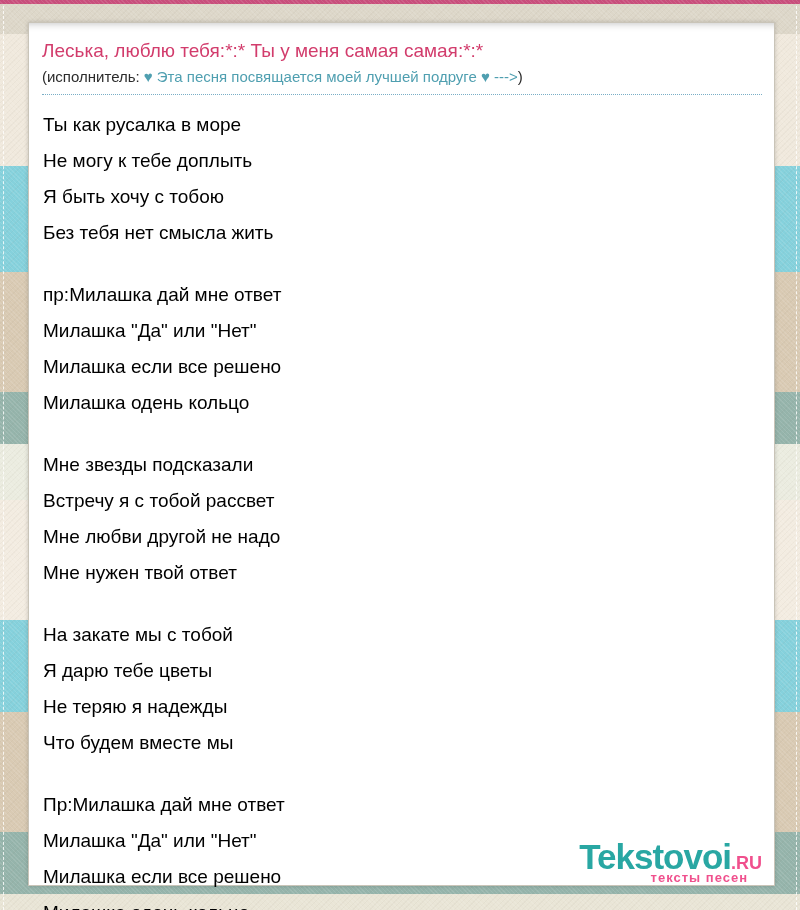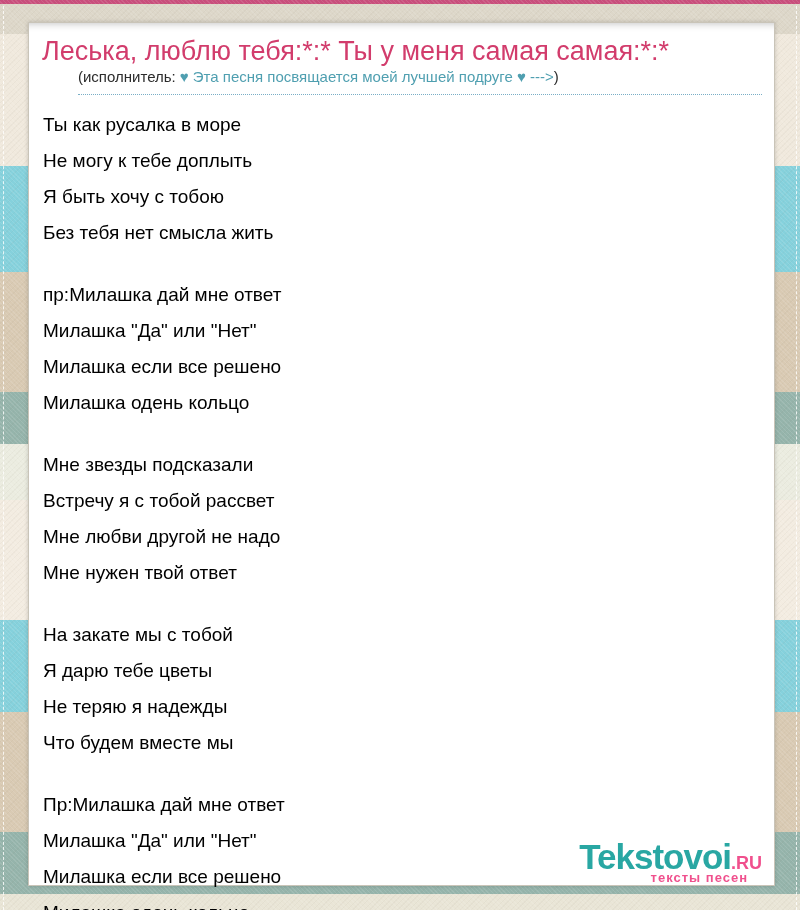--- a/index.html
+++ b/index.html
@@ -45,34 +45,33 @@
     background: #ffffff;
     border: 1px solid #c9c4b8;
     box-shadow: 0 0 4px rgba(0,0,0,.18), inset 0 9px 9px -9px rgba(0,0,0,.28);
     box-sizing: border-box;
   }
 
   .card-inner { padding: 14px 12px 0 13px; }
 
   h1.song-title {
     margin: 0;
-    font-size: 27px;
+    font-size: 19px;
     font-weight: normal;
     line-height: 28px;
     color: #d23c6c;
     letter-spacing: 0;
   }
 
   .artist-line {
     margin-top: 3px;
     padding-bottom: 9px;
     font-size: 15px;
     color: #2b2b2b;
     border-bottom: 1px dotted #79aec6;
-    margin-left: 36px;
   }
   .artist-line a.artist-link {
     color: #4f9fb0;
     text-decoration: none;
     cursor: pointer;
     margin-left: 4px;
   }
   .artist-suffix { color: #2b2b2b; }
 
   .lyrics {

